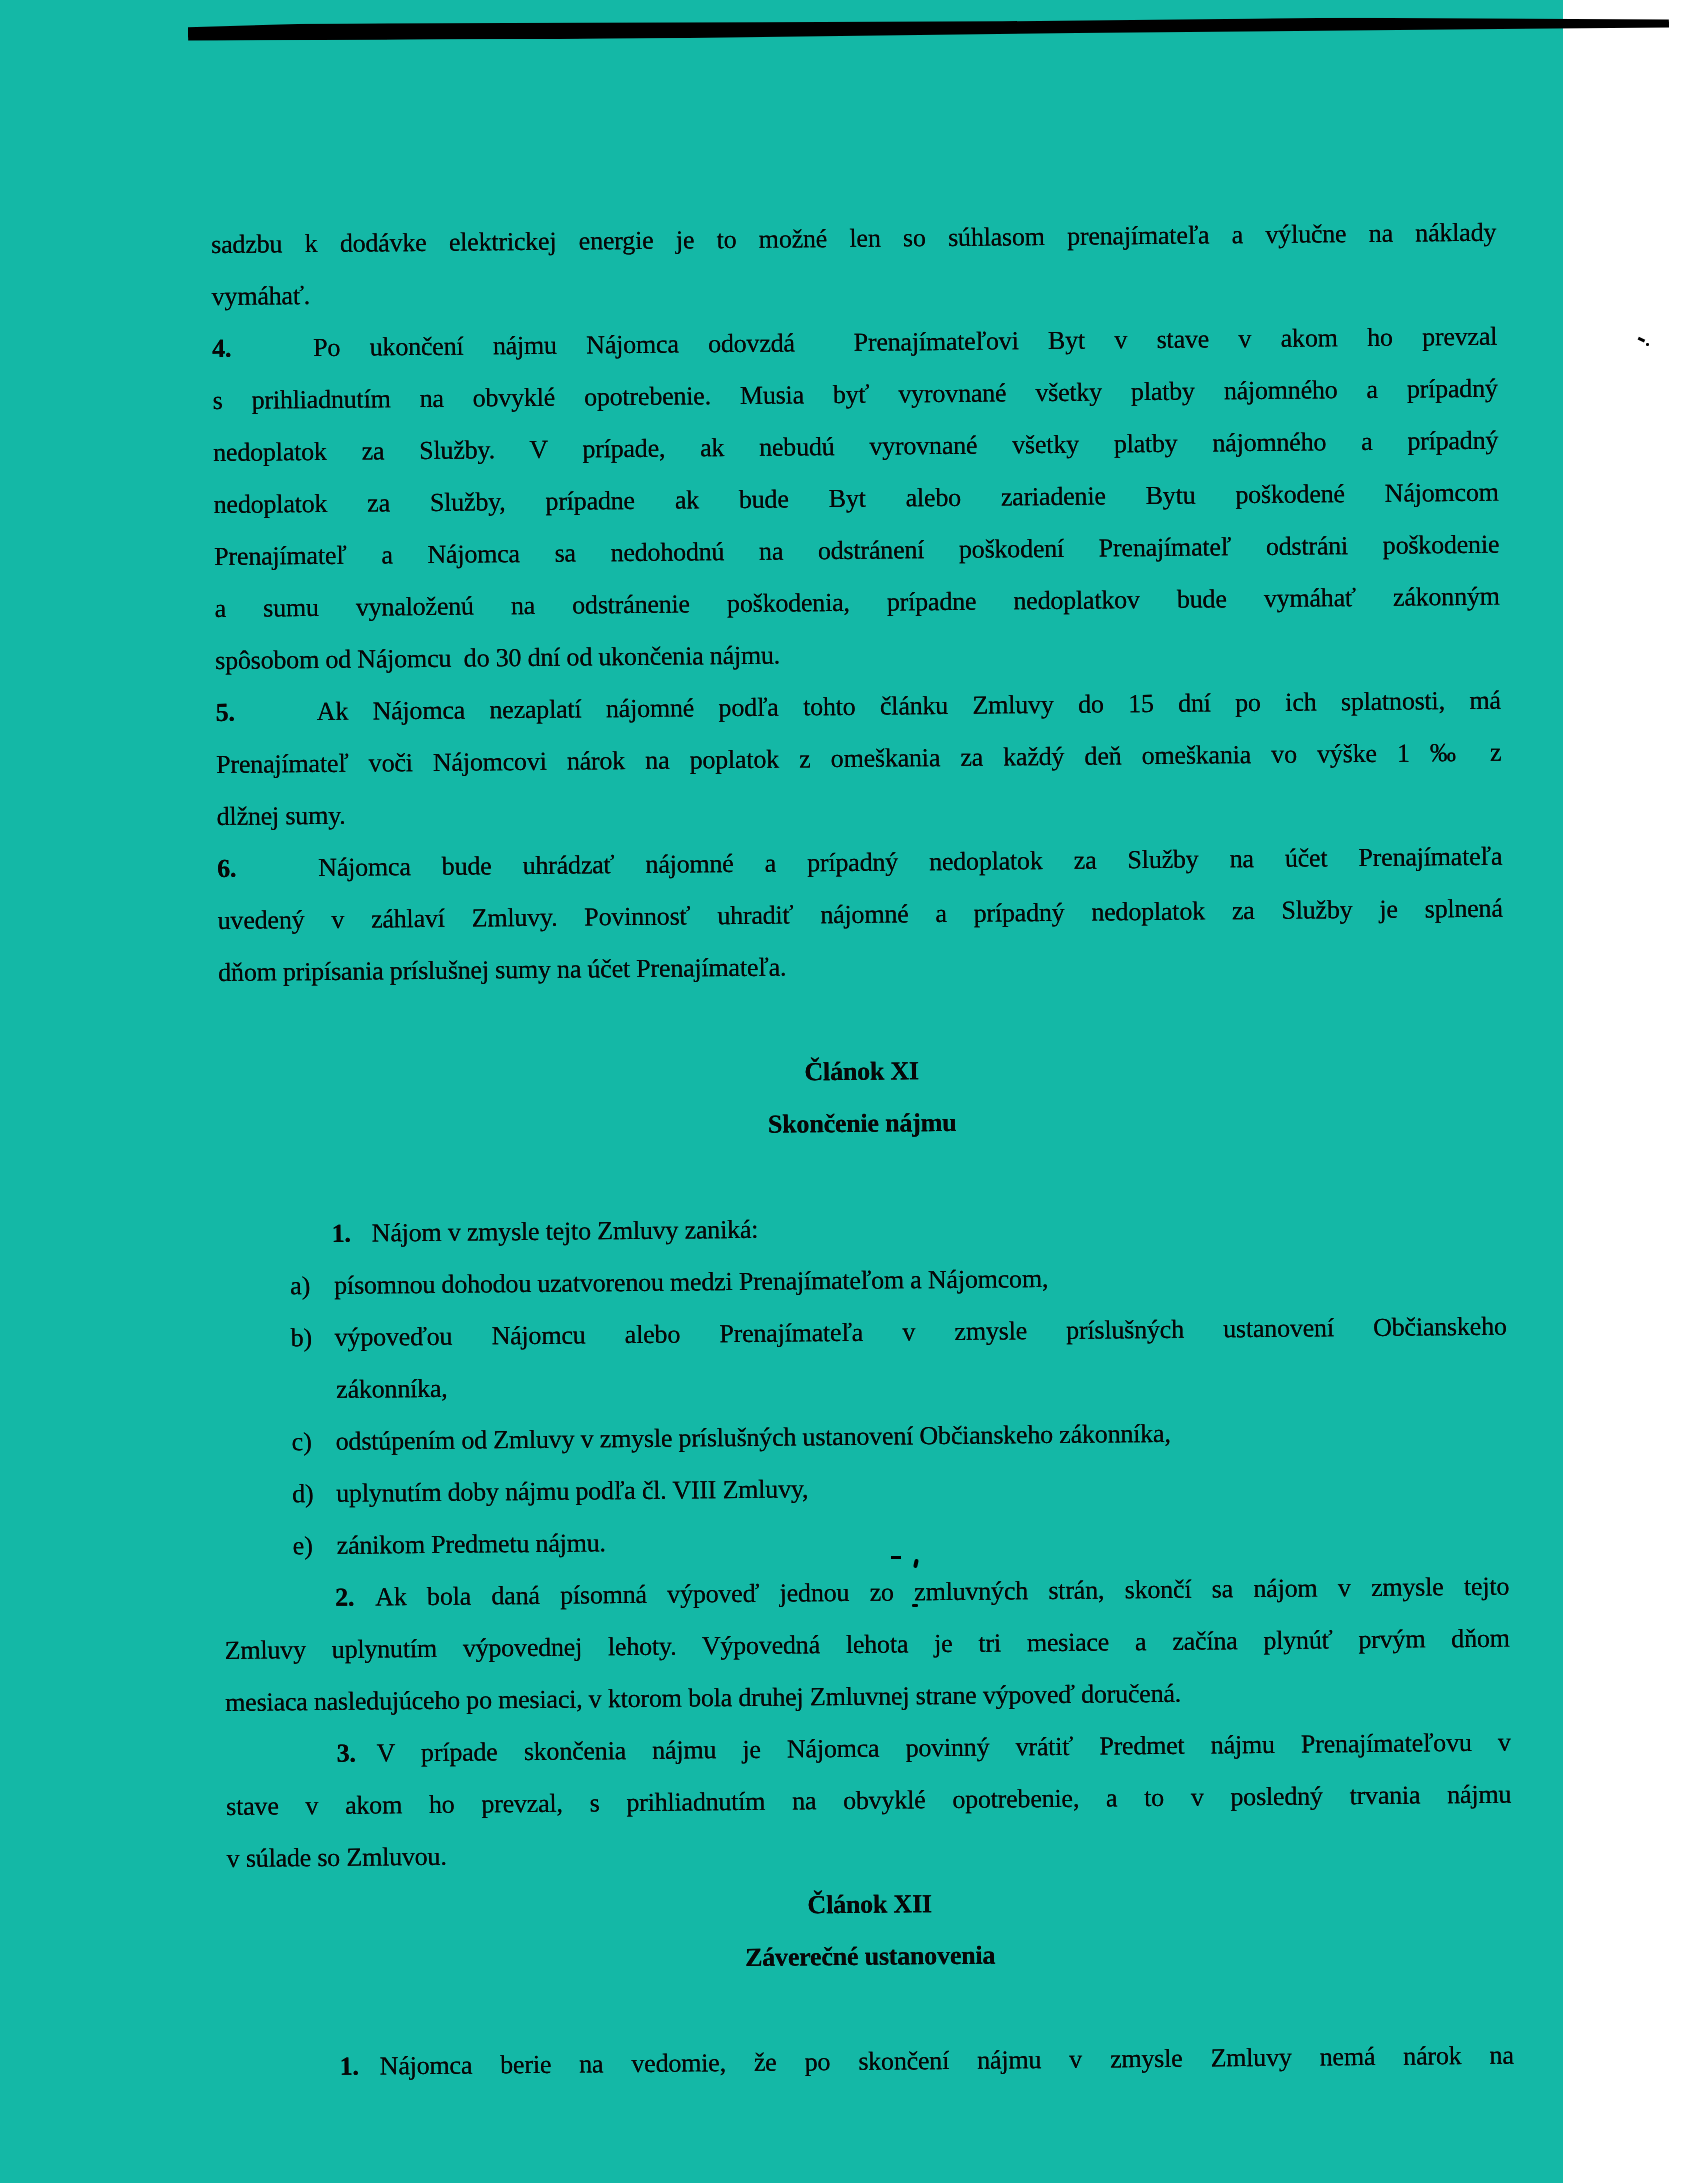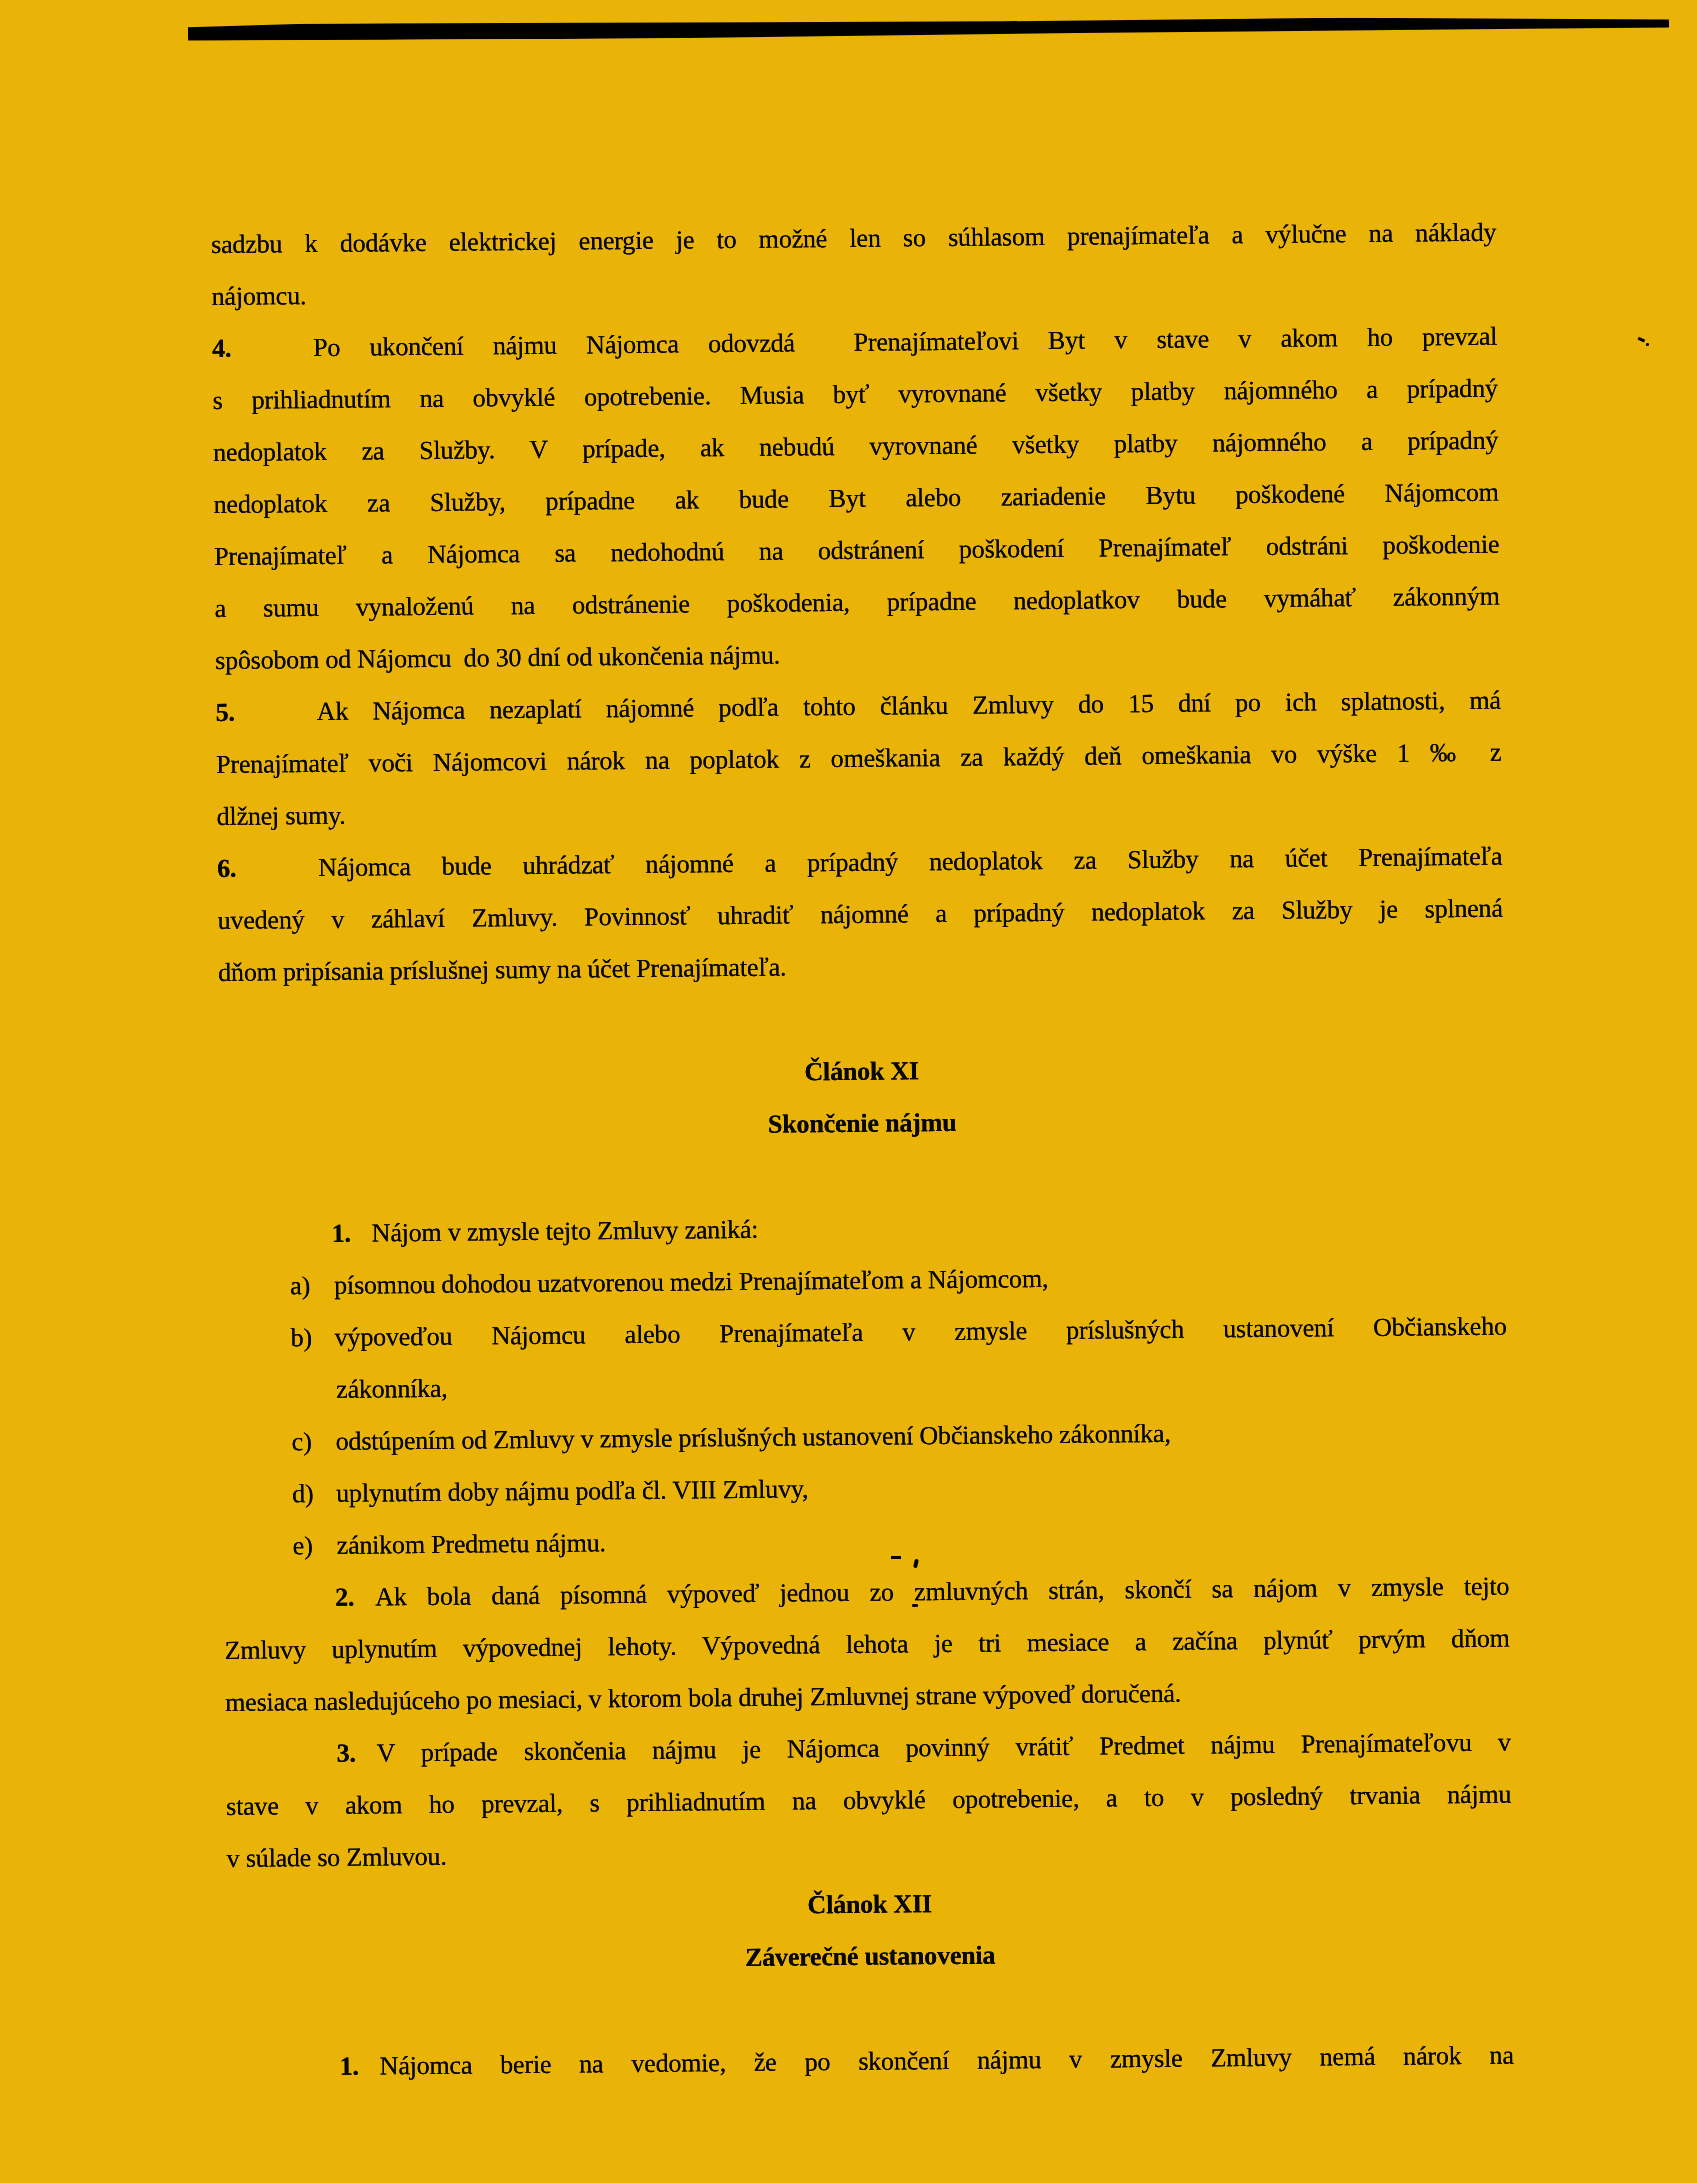--- a/index.html
+++ b/index.html
@@ -4,22 +4,22 @@
 <style>
   html,body{margin:0;padding:0;}
   body{
     width:1697px;height:2183px;
     background:#ffffff;
     overflow:hidden;
     font-family:"Liberation Serif","DejaVu Serif",serif;
   }
   .page{
     position:absolute;left:0;top:0;
-    width:1697px;height:2183px;
-    background:#eab308;
+    width:1563px;height:2183px;
+    background:#14b8a6;
   }
   
   .artifact{position:absolute;background:#000;}
   .bar-top{
     left:188px;top:20px;width:1481px;height:17px;
     transform:rotate(-0.32deg);
     clip-path:polygon(0 18%, 8% 2%, 55% 10%, 78% 0, 100% 22%, 100% 68%, 60% 82%, 30% 100%, 0 96%);
   }
   .speck-dash{left:891px;top:1556px;width:10px;height:2.7px;}
   .speck-comma{left:914px;top:1559px;width:4px;height:8.6px;transform:rotate(12deg);border-radius:2px;}
@@ -58,21 +58,21 @@
 
 <div class="page">
   <div class="artifact bar-top"></div>
   <div class="artifact speck-dash"></div>
   <div class="artifact speck-comma"></div>
   <div class="artifact speck-dot"></div>
   <div class="artifact speck-tick"></div>
   <div class="artifact speck-tick2"></div>
   <div class="textblock" id="doc">
       <div class="line  j"><span>sadzbu k dodávke elektrickej energie je to možné len so súhlasom prenajímateľa a výlučne na náklady</span></div>
-      <div class="line"><span>nájomcu.</span></div>
+      <div class="line"><span>vymáhať.</span></div>
       <div class="line  j"><span class="marker mk-tab">4.</span><span>Po ukončení nájmu Nájomca odovzdá  Prenajímateľovi Byt v stave v akom ho prevzal</span></div>
       <div class="line  j"><span>s prihliadnutím na obvyklé opotrebenie. Musia byť vyrovnané všetky platby nájomného a prípadný</span></div>
       <div class="line  j"><span>nedoplatok za Služby. V prípade, ak nebudú vyrovnané všetky platby nájomného a prípadný</span></div>
       <div class="line  j"><span>nedoplatok za Služby, prípadne ak bude Byt alebo zariadenie Bytu poškodené Nájomcom</span></div>
       <div class="line  j"><span>Prenajímateľ a Nájomca sa nedohodnú na odstránení poškodení Prenajímateľ odstráni poškodenie</span></div>
       <div class="line  j"><span>a sumu vynaloženú na odstránenie poškodenia, prípadne nedoplatkov bude vymáhať zákonným</span></div>
       <div class="line"><span>spôsobom od Nájomcu  do 30 dní od ukončenia nájmu.</span></div>
       <div class="line  j"><span class="marker mk-tab">5.</span><span>Ak Nájomca nezaplatí nájomné podľa tohto článku Zmluvy do 15 dní po ich splatnosti, má</span></div>
       <div class="line  j"><span>Prenajímateľ voči Nájomcovi nárok na poplatok z omeškania za každý deň omeškania vo výške 1 ‰ z</span></div>
       <div class="line"><span>dlžnej sumy.</span></div>

